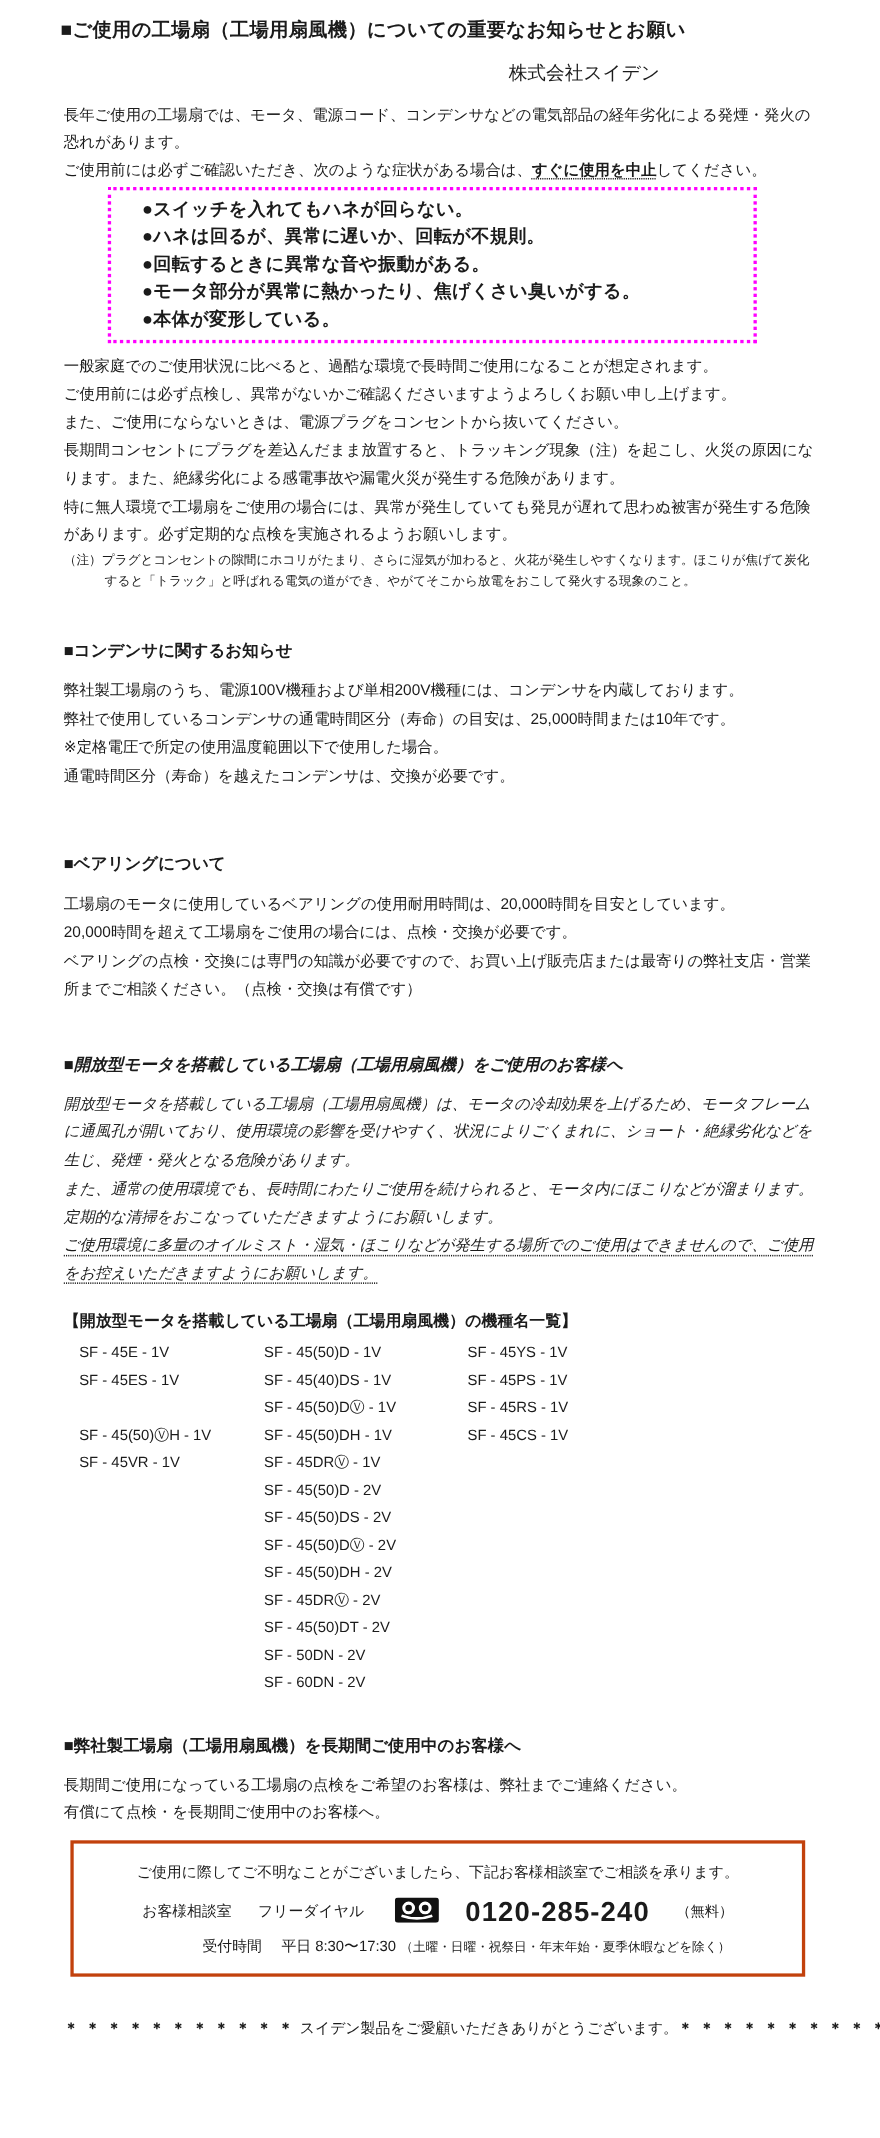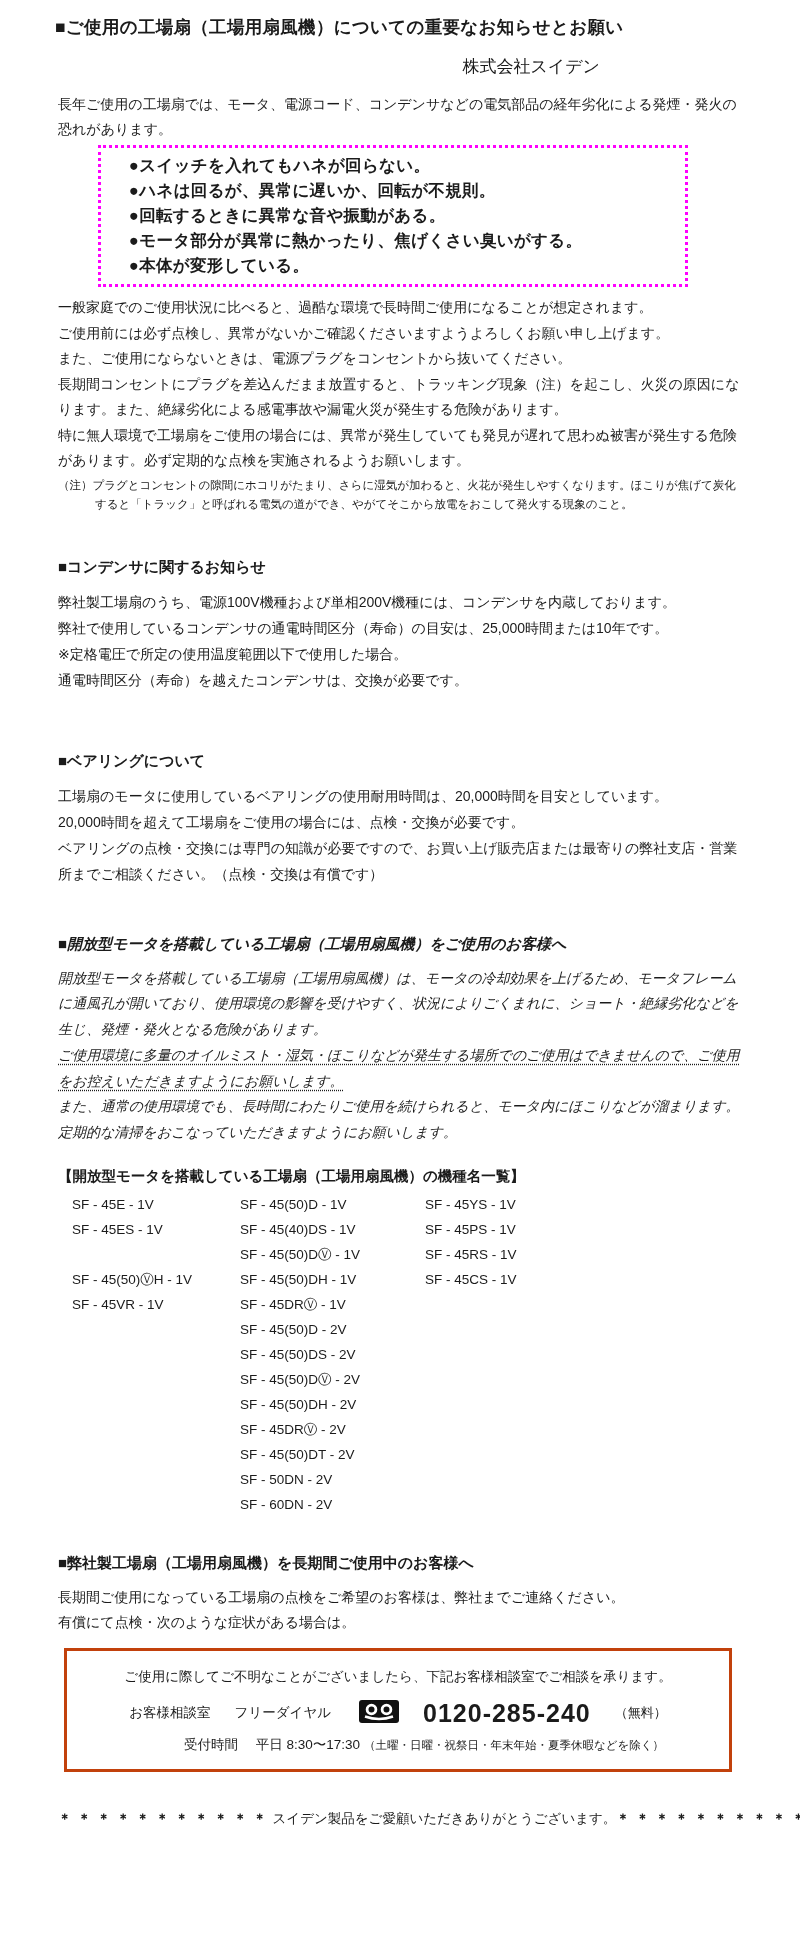--- a/index.html
+++ b/index.html
@@ -90,20 +90,21 @@
 </head>
 <body>
 
 <div class="page">
 
   <div class="title">■ご使用の工場扇（工場用扇風機）についての重要なお知らせとお願い</div>
   <div class="company">株式会社スイデン</div>
 
   <div class="intro">
     <p>長年ご使用の工場扇では、モータ、電源コード、コンデンサなどの電気部品の経年劣化による発煙・発火の恐れがあります。</p>
+    <p><span>ご使用前には必ずご確認いただき、次のような症状がある場合は、</span><span class="em-stop">すぐに使用を中止</span><span>してください。</span></p>
   </div>
 
   <div class="warnbox">
     <div class="witem">●スイッチを入れてもハネが回らない。</div>
     <div class="witem">●ハネは回るが、異常に遅いか、回転が不規則。</div>
     <div class="witem">●回転するときに異常な音や振動がある。</div>
     <div class="witem">●モータ部分が異常に熱かったり、焦げくさい臭いがする。</div>
     <div class="witem">●本体が変形している。</div>
   </div>
 
@@ -127,22 +128,22 @@
   <div class="section sec-bearing">
     <div class="sec-h">■ベアリングについて</div>
     <p>工場扇のモータに使用しているベアリングの使用耐用時間は、20,000時間を目安としています。</p>
     <p>20,000時間を超えて工場扇をご使用の場合には、点検・交換が必要です。</p>
     <p>ベアリングの点検・交換には専門の知識が必要ですので、お買い上げ販売店または最寄りの弊社支店・営業所までご相談ください。（点検・交換は有償です）</p>
   </div>
 
   <div class="section sec-open">
     <div class="sec-h">■開放型モータを搭載している工場扇（工場用扇風機）をご使用のお客様へ</div>
     <p>開放型モータを搭載している工場扇（工場用扇風機）は、モータの冷却効果を上げるため、モータフレームに通風孔が開いており、使用環境の影響を受けやすく、状況によりごくまれに、ショート・絶縁劣化などを生じ、発煙・発火となる危険があります。</p>
+    <p>また、通常の使用環境でも、長時間にわたりご使用を続けられると、モータ内にほこりなどが溜まります。定期的な清掃をおこなっていただきますようにお願いします。</p>
     <p><span class="underdot">ご使用環境に多量のオイルミスト・湿気・ほこりなどが発生する場所でのご使用はできませんので、ご使用をお控えいただきますようにお願いします。</span></p>
-    <p>また、通常の使用環境でも、長時間にわたりご使用を続けられると、モータ内にほこりなどが溜まります。定期的な清掃をおこなっていただきますようにお願いします。</p>
   </div>
 
   <div class="models">
     <div class="models-title">【開放型モータを搭載している工場扇（工場用扇風機）の機種名一覧】</div>
     <div class="model-grid">
       <div class="mcol mcol-1">
         <div class="mrow">SF - 45E - 1V</div>
         <div class="mrow">SF - 45ES - 1V</div>
         <div class="mrow"></div>
         <div class="mrow">SF - 45(50)ⓋH - 1V</div>
@@ -168,21 +169,21 @@
         <div class="mrow">SF - 45PS - 1V</div>
         <div class="mrow">SF - 45RS - 1V</div>
         <div class="mrow">SF - 45CS - 1V</div>
       </div>
     </div>
   </div>
 
   <div class="section sec-longterm">
     <div class="sec-h">■弊社製工場扇（工場用扇風機）を長期間ご使用中のお客様へ</div>
     <p>長期間ご使用になっている工場扇の点検をご希望のお客様は、弊社までご連絡ください。</p>
-    <p>有償にて点検・次のような症状がある場合は。</p>
+    <p>有償にて点検・を長期間ご使用中のお客様へ。</p>
   </div>
 
   <div class="contact-box">
     <div class="contact-line1">ご使用に際してご不明なことがございましたら、下記お客様相談室でご相談を承ります。</div>
     <div class="phone-row">
       <span class="c-label">お客様相談室</span>
       <span class="c-label">フリーダイヤル</span>
       <span class="dial-icon">
         <svg width="40" height="23" viewBox="0 0 40 23" aria-hidden="true">
           <rect x="0" y="0" width="40" height="23" rx="3" fill="#111"></rect>

